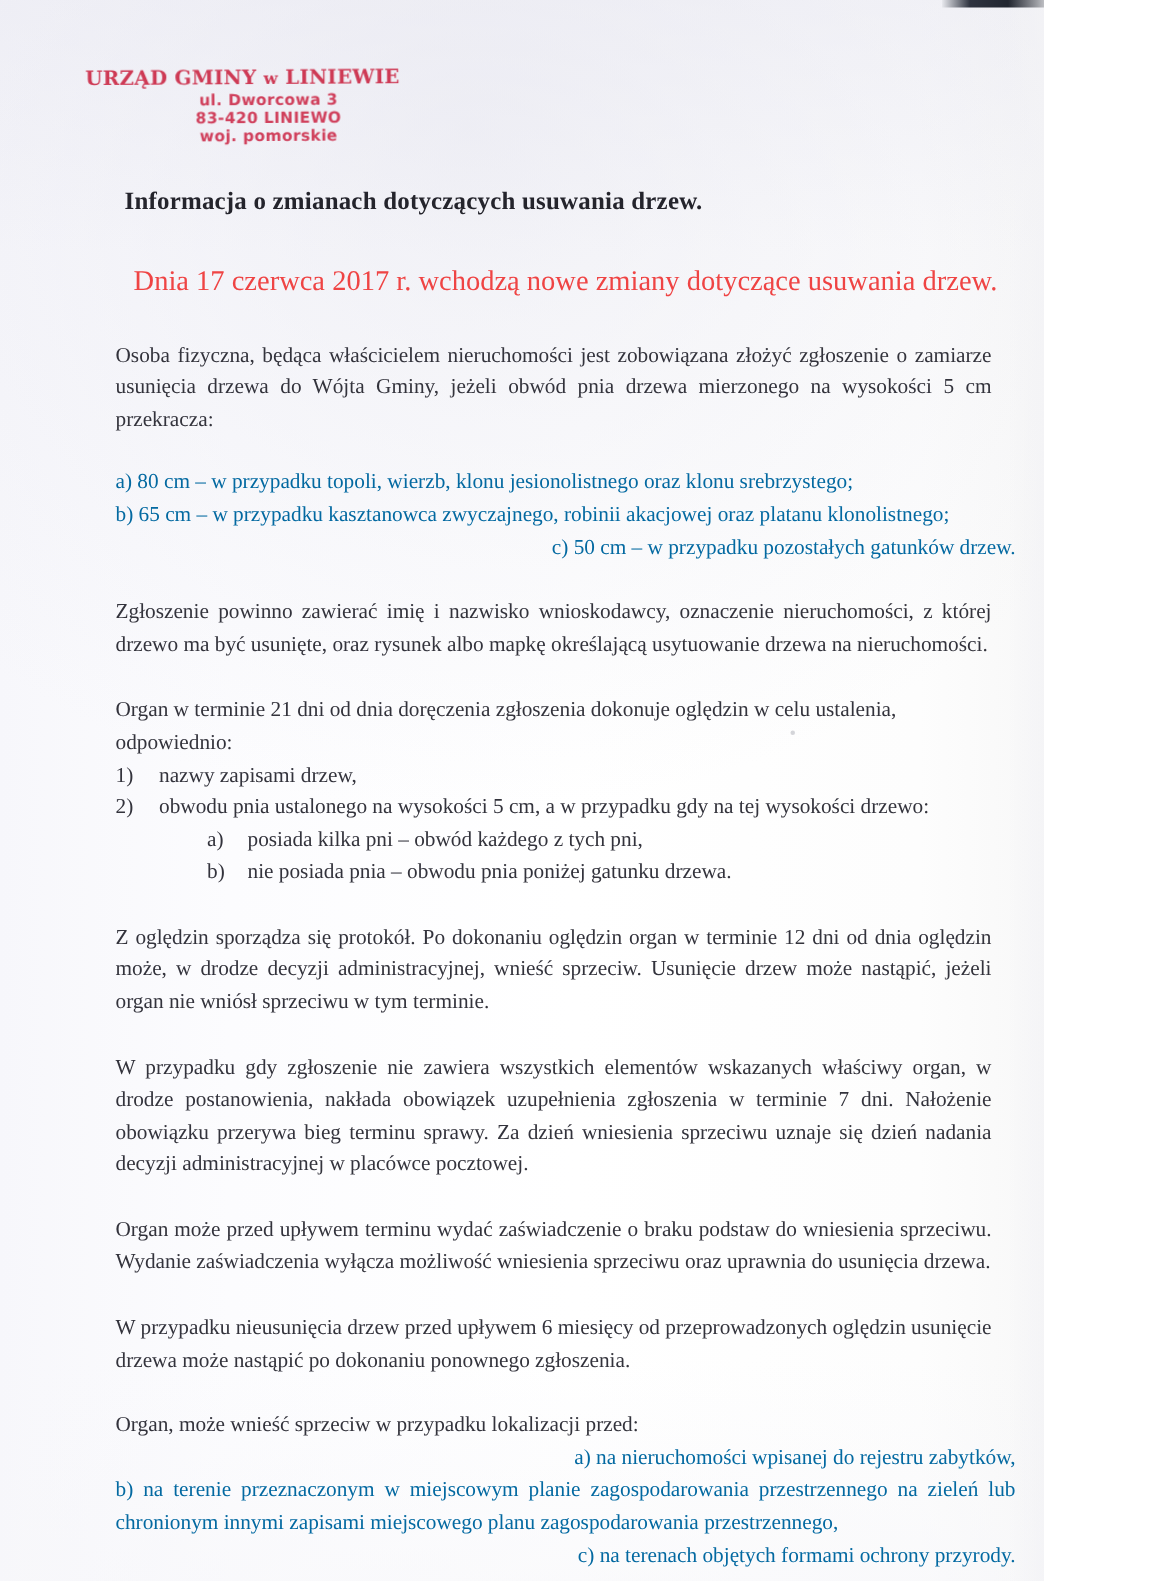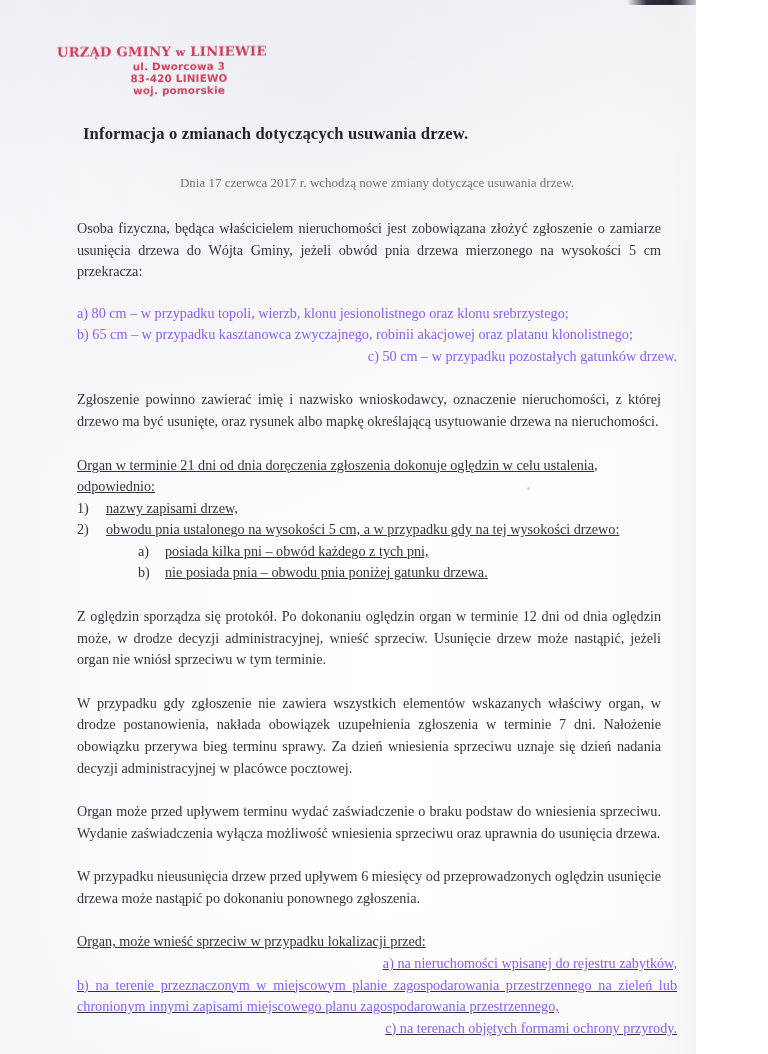--- a/index.html
+++ b/index.html
@@ -121,44 +121,44 @@
     font-size: 16.6px;
     font-weight: 700;
     text-align: left;
     letter-spacing: 0.15px;
     color: #24242c;
     margin: 0 0 30px 0;
     padding-left: 6px;
   }
   .lead {
     margin: 0 0 25px 0;
-    font-size: 13px;
+    font-size: 19px;
     line-height: 1.46;
     text-align: center;
-    color: #737373;
+    color: #ef4444;
   }
   p.block {
     margin: 0 16px 22px 0;
     font-size: 14.2px;
     line-height: 1.52;
     text-align: justify;
     text-justify: inter-word;
     color: #33333c;
     hyphens: none;
   }
   p.block.tight { margin-bottom: 20px; }
   p.block.left { text-align: left; }
 
   ul.plain, ol.plain {
     margin: 0 0 22px 0;
     padding: 0;
     list-style: none;
     font-size: 14.2px;
     line-height: 1.52;
-    color: #8b5cf6;
+    color: #0369a1;
   }
   ul.plain li, ol.plain li {
     text-align: justify;
     margin: 0;
   }
   ul.plain li.nojust { text-align: right; }
 
   
   .num-list {
     margin: 0 0 22px 0;
@@ -185,21 +185,21 @@
   }
   .sub-list > li {
     position: relative;
     padding-left: 27px;
   }
   .sub-list > li > .marker {
     position: absolute;
     left: 0;
     top: 0;
   }
-  .group-block { margin-bottom: 22px; text-decoration: underline; }
+  .group-block { margin-bottom: 22px; }
   .group-block .intro { margin-bottom: 0; }
 
   
   .ink {
     filter: blur(0.16px);
   }
 </style>
 </head>
 <body>
 

